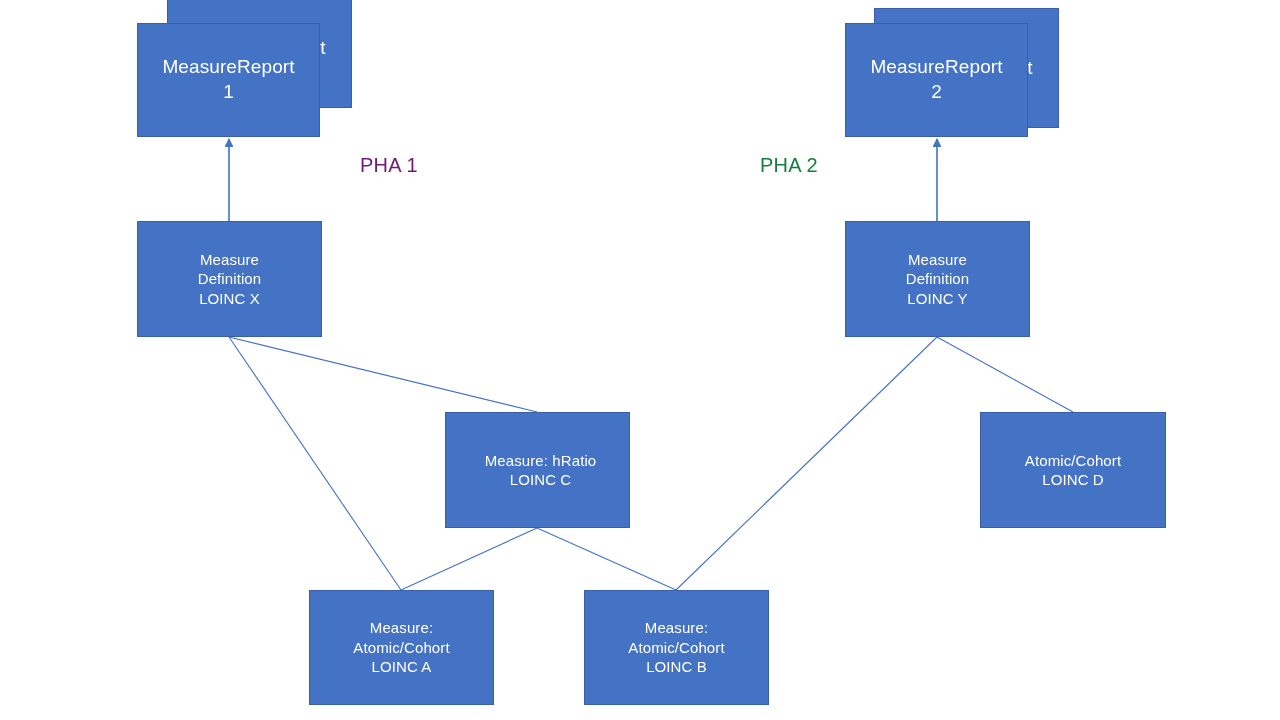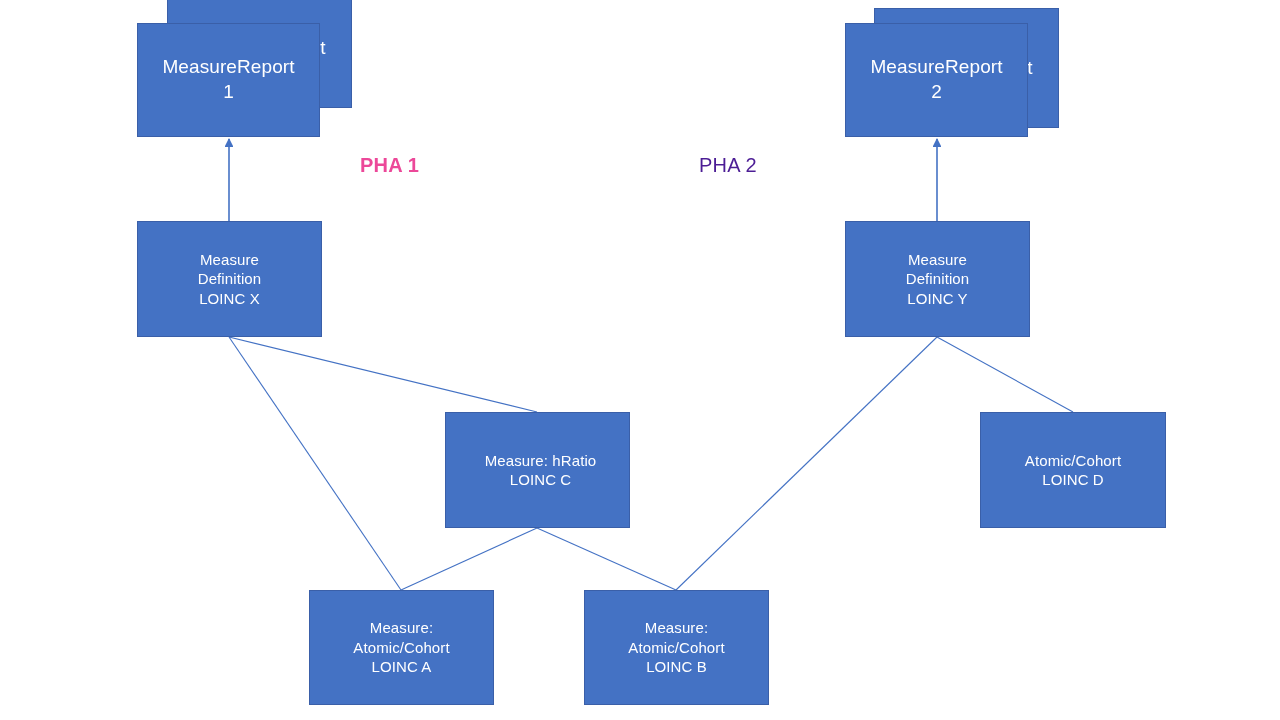--- a/index.html
+++ b/index.html
@@ -99,16 +99,16 @@
       <div class="node front" style="left: 980px; top: 412px; width: 186px; height: 116px; background: rgb(68, 114, 196); border-color: rgb(58, 95, 168); color: rgb(255, 255, 255);"><span>Atomic/Cohort
 LOINC D</span></div>
       <div class="node front" style="left: 309px; top: 590px; width: 185px; height: 115px; background: rgb(68, 114, 196); border-color: rgb(58, 95, 168); color: rgb(255, 255, 255);"><span>Measure:
 Atomic/Cohort
 LOINC A</span></div>
       <div class="node front" style="left: 584px; top: 590px; width: 185px; height: 115px; background: rgb(68, 114, 196); border-color: rgb(58, 95, 168); color: rgb(255, 255, 255);"><span>Measure:
 Atomic/Cohort
 LOINC B</span></div>
     </div>
   <div id="label-layer">
-      <div class="plain-label" style="left: 360px; top: 154px; color: #ec4899; font-weight: bold;">PHA 1</div>
-      <div class="plain-label" style="left: 699px; top: 154px; color: #4c1d95;">PHA 2</div>
+      <div class="plain-label" style="left: 360px; top: 154px; color: #701a75;">PHA 1</div>
+      <div class="plain-label" style="left: 760px; top: 154px; color: #15803d;">PHA 2</div>
     </div>
 </div>
 
 </body></html>

